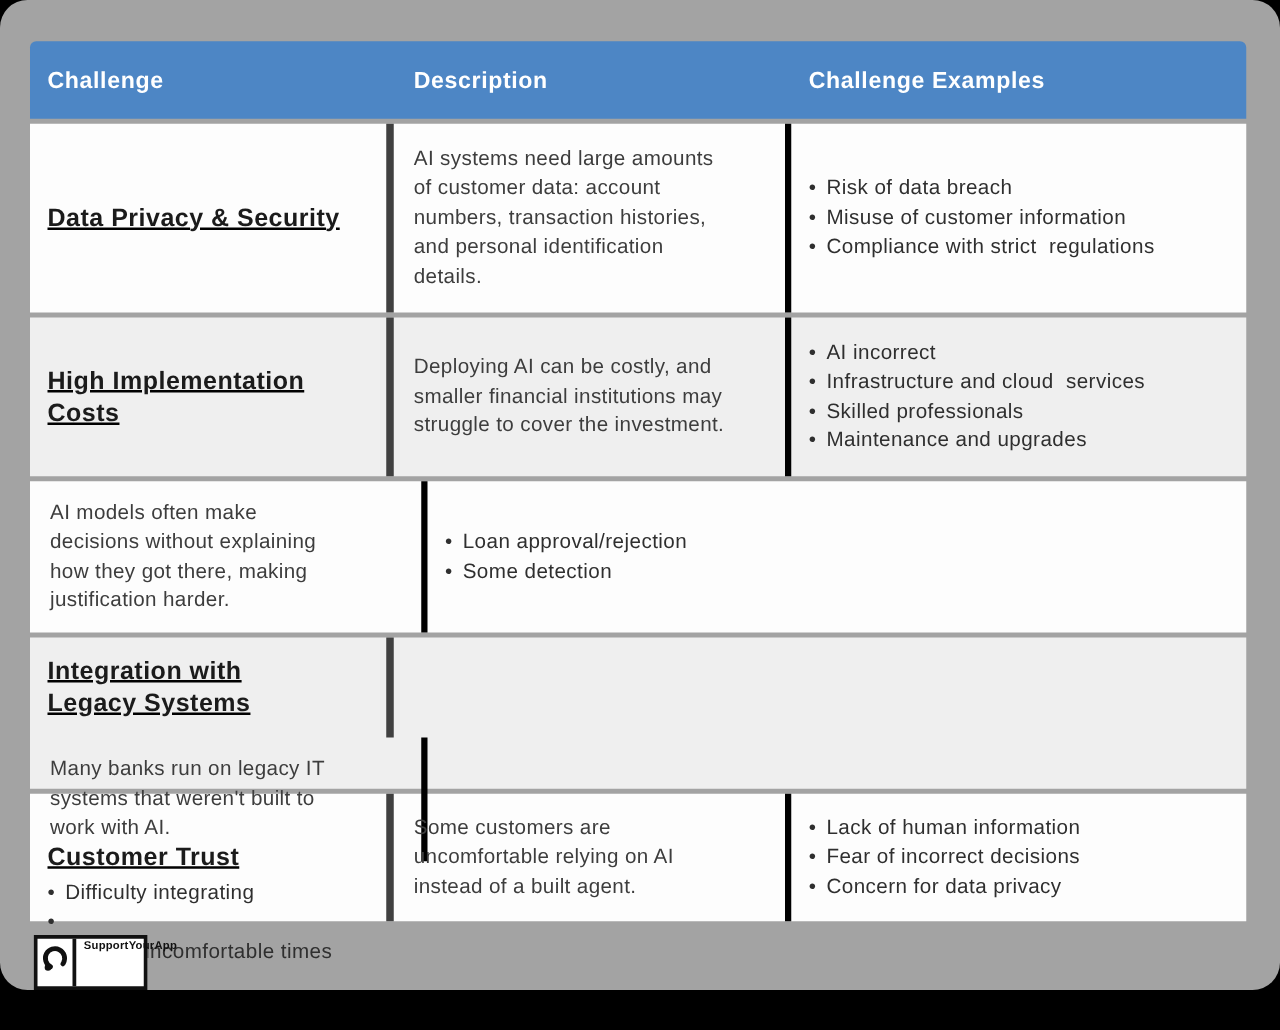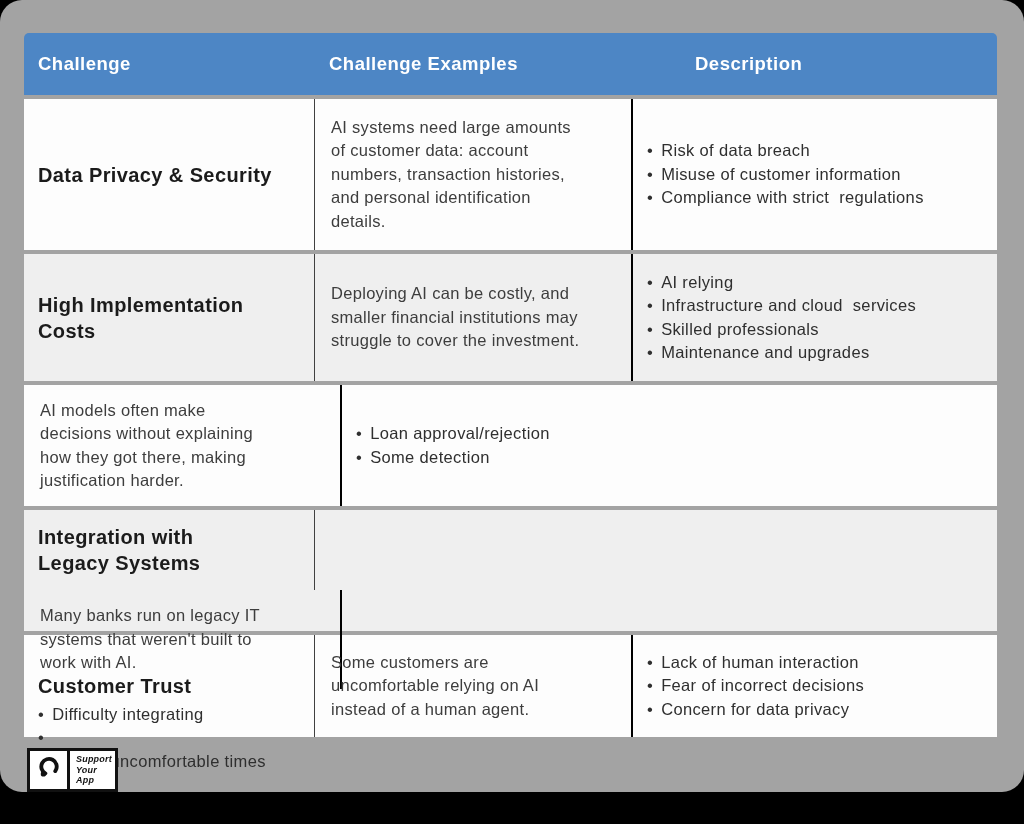--- a/index.html
+++ b/index.html
@@ -35,22 +35,22 @@
   .th.col1 { padding-left: 14px; }
   .th.col2 { padding-left: 16px; }
   .th.col3 { padding-left: 14px; }
   .row { display: flex; margin-top: 4px; }
   .row.white { background: #fdfdfd; }
   .row.gray  { background: #efefef; }
   .cell {
     box-sizing: border-box;
     display: flex; flex-direction: column; justify-content: center;
   }
-  .cell.col1 { padding: 14px 12px 14px 14px; border-right: 1px solid #404040; }
-  .cell.col2 { padding: 14px 14px 14px 16px; border-right: 2px solid #000000; }
+  .cell.col1 { padding: 14px 12px 14px 14px; border-right: 6px solid #404040; text-decoration: underline; }
+  .cell.col2 { padding: 14px 14px 14px 16px; border-right: 5px solid #000000; }
   .cell.col3 { padding: 14px 8px 14px 14px; }
   .challenge-title {
     font-weight: bold; font-size: 20px; color: #1b1b1b;
     line-height: 26px; letter-spacing: 0.4px;
     white-space: pre-line;
   }
   .description-text {
     font-size: 16.5px; color: #3d3d3d;
     line-height: 23.5px; letter-spacing: 0.3px;
     white-space: pre-line;
@@ -71,39 +71,38 @@
     box-sizing: border-box;
     display: flex;
   }
   .logo-icon-cell {
     width: 40px; box-sizing: border-box;
     border-right: 3px solid #111;
     display: flex; align-items: center; justify-content: center;
   }
   .logo-text-cell {
     flex: 1;
-    display: flex; flex-direction: column; justify-content: center;
+    display: flex; flex-direction: row; justify-content: center;
     padding-left: 6px;
-    font-style: italic;
   }
   .logo-line {
     font-size: 9px; font-weight: bold; color: #111;
     line-height: 10.5px; letter-spacing: 0.2px;
   }
 </style>
 </head>
 <body>
 
 <div class="card">
 
   <div class="table">
     <div class="thead">
       <div class="th col1">Challenge</div>
+      <div class="th col2">Description</div>
       <div class="th col3">Challenge Examples</div>
-      <div class="th col2">Description</div>
     </div>
     <div id="tbody">
         <div class="row white" style="height: 151px;">
           <div class="cell col1">
             <span class="challenge-title">Data Privacy &amp; Security</span>
           </div>
           <div class="cell col2">
             <span class="description-text">AI systems need large amounts
 of customer data: account
 numbers, transaction histories,
@@ -134,21 +133,21 @@
           </div>
           <div class="cell col2">
             <span class="description-text">Deploying AI can be costly, and
 smaller financial institutions may
 struggle to cover the investment.</span>
           </div>
           <div class="cell col3">
             <ul class="examples">
               <li>
                 <span class="bullet">•</span>
-                <span class="txt">AI relying</span>
+                <span class="txt">AI incorrect</span>
               </li>
               <li>
                 <span class="bullet">•</span>
                 <span class="txt">Infrastructure and cloud  services</span>
               </li>
               <li>
                 <span class="bullet">•</span>
                 <span class="txt">Skilled professionals</span>
               </li>
               <li>
@@ -204,27 +203,27 @@
             </ul>
           </div>
         </div>
         <div class="row white" style="height: 102px;">
           <div class="cell col1">
             <span class="challenge-title">Customer Trust</span>
           </div>
           <div class="cell col2">
             <span class="description-text">Some customers are
 uncomfortable relying on AI
-instead of a human agent.</span>
-          </div>
-          <div class="cell col3">
-            <ul class="examples">
-              <li>
-                <span class="bullet">•</span>
-                <span class="txt">Lack of human interaction</span>
+instead of a built agent.</span>
+          </div>
+          <div class="cell col3">
+            <ul class="examples">
+              <li>
+                <span class="bullet">•</span>
+                <span class="txt">Lack of human information</span>
               </li>
               <li>
                 <span class="bullet">•</span>
                 <span class="txt">Fear of incorrect decisions</span>
               </li>
               <li>
                 <span class="bullet">•</span>
                 <span class="txt">Concern for data privacy</span>
               </li>
             </ul>

